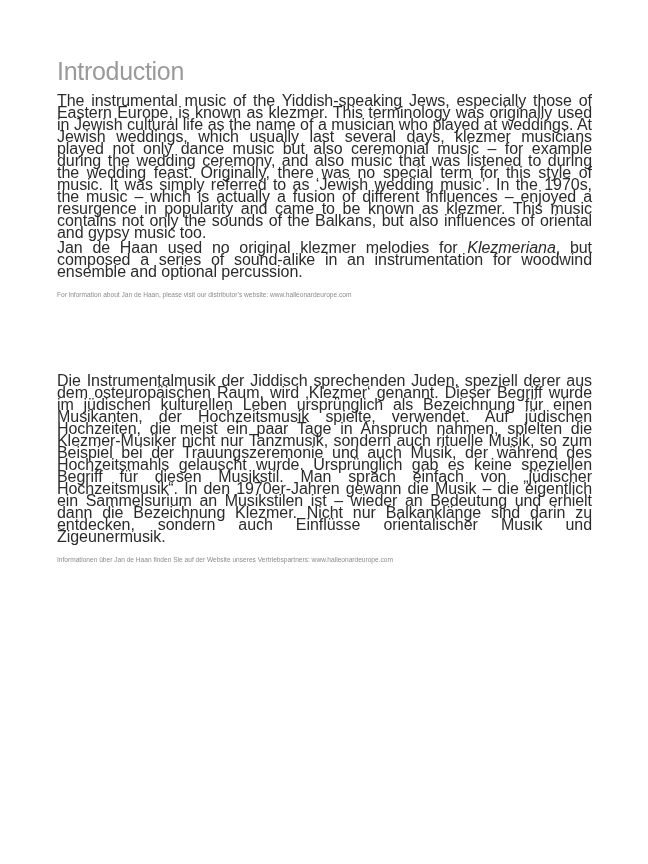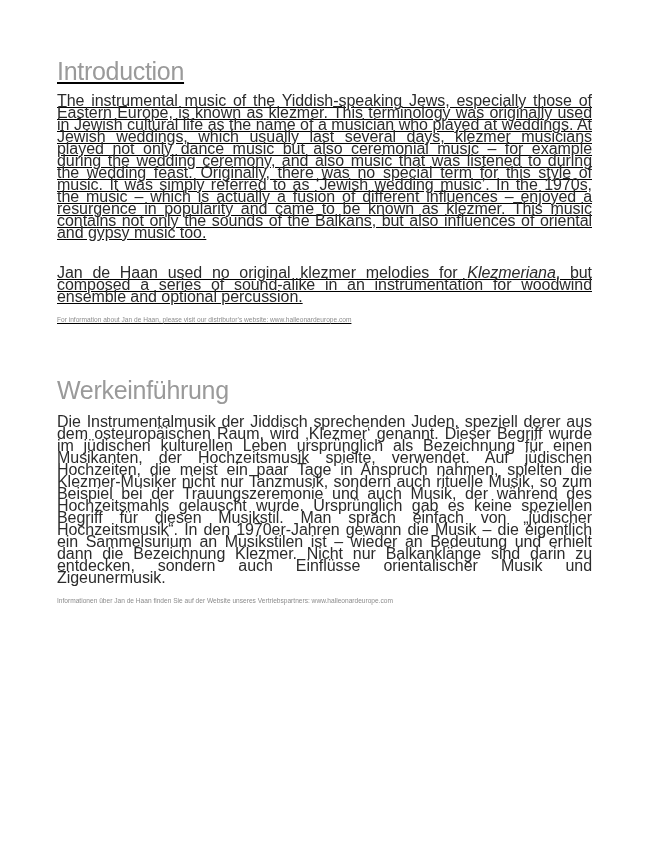--- a/index.html
+++ b/index.html
@@ -12,40 +12,40 @@
       height: 864px;
       position: relative;
       overflow: hidden;
       font-family: "Liberation Sans", sans-serif;
     }
     .section {
       position: absolute;
       left: 57px;
       width: 535px;
     }
-    #sec-en { top: 56px; text-decoration: underline; }
+    #sec-en { top: 56px; }
     #sec-de { top: 375px; }
     .heading {
       font-family: "Liberation Sans", sans-serif;
       font-weight: normal;
       font-size: 25px;
       color: #9a9a9a;
       margin: 0;
       line-height: 30px;
       letter-spacing: -0.3px;
     }
     .para {
       font-size: 16px;
       line-height: 12px;
       color: #2b2b2b;
       text-align: justify;
       margin: 0;
       letter-spacing: -0.05px;
     }
-    .para + .para { margin-top: 28px; }
+    .para + .para { margin-top: 3px; }
     #sec-en .heading { margin-bottom: 9px; }
     #sec-de .heading { margin-bottom: 11px; }
     .para em { font-style: italic; }
     .note {
       font-size: 6.6px;
       color: #8c8c8c;
       margin: 0;
       margin-top: 12px;
       line-height: 9px;
     }
@@ -54,16 +54,15 @@
 <body>
 
 <div class="section" id="sec-en">
   <h1 class="heading">Introduction</h1>
   <p class="para">The instrumental music of the Yiddish-speaking Jews, especially those of Eastern Europe, is known as klezmer. This terminology was originally used in Jewish cultural life as the name of a musician who played at weddings. At Jewish weddings, which usually last several days, klezmer musicians played not only dance music but also ceremonial music – for example during the wedding ceremony, and also music that was listened to during the wedding feast. Originally, there was no special term for this style of music. It was simply referred to as ‘Jewish wedding music’. In the 1970s, the music – which is actually a fusion of different influences – enjoyed a resurgence in popularity and came to be known as klezmer. This music contains not only the sounds of the Balkans, but also influences of oriental and gypsy music too.</p>
   <p class="para"><span>Jan de Haan used no original klezmer melodies for </span><em>Klezmeriana</em><span>, but composed a series of sound-alike in an instrumentation for woodwind ensemble and optional percussion.</span></p>
   <p class="note">For information about Jan de Haan, please visit our distributor’s website: www.halleonardeurope.com</p>
 </div>
 
 <div class="section" id="sec-de">
-  <h1 class="heading">Werkeinführung</h1>
   <p class="para">Die Instrumentalmusik der Jiddisch sprechenden Juden, speziell derer aus dem osteuropäischen Raum, wird ‚Klezmer‘ genannt. Dieser Begriff wurde im jüdischen kulturellen Leben ursprünglich als Bezeichnung für einen Musikanten, der Hochzeitsmusik spielte, verwendet. Auf jüdischen Hochzeiten, die meist ein paar Tage in Anspruch nahmen, spielten die Klezmer-Musiker nicht nur Tanzmusik, sondern auch rituelle Musik, so zum Beispiel bei der Trauungszeremonie und auch Musik, der während des Hochzeitsmahls gelauscht wurde. Ursprünglich gab es keine speziellen Begriff für diesen Musikstil. Man sprach einfach von „jüdischer Hochzeitsmusik“. In den 1970er-Jahren gewann die Musik – die eigentlich ein Sammelsurium an Musikstilen ist – wieder an Bedeutung und erhielt dann die Bezeichnung Klezmer. Nicht nur Balkanklänge sind darin zu entdecken, sondern auch Einflüsse orientalischer Musik und Zigeunermusik.</p>
   <p class="note">Informationen über Jan de Haan finden Sie auf der Website unseres Vertriebspartners: www.halleonardeurope.com</p>
 </div>
 
 </body></html>

